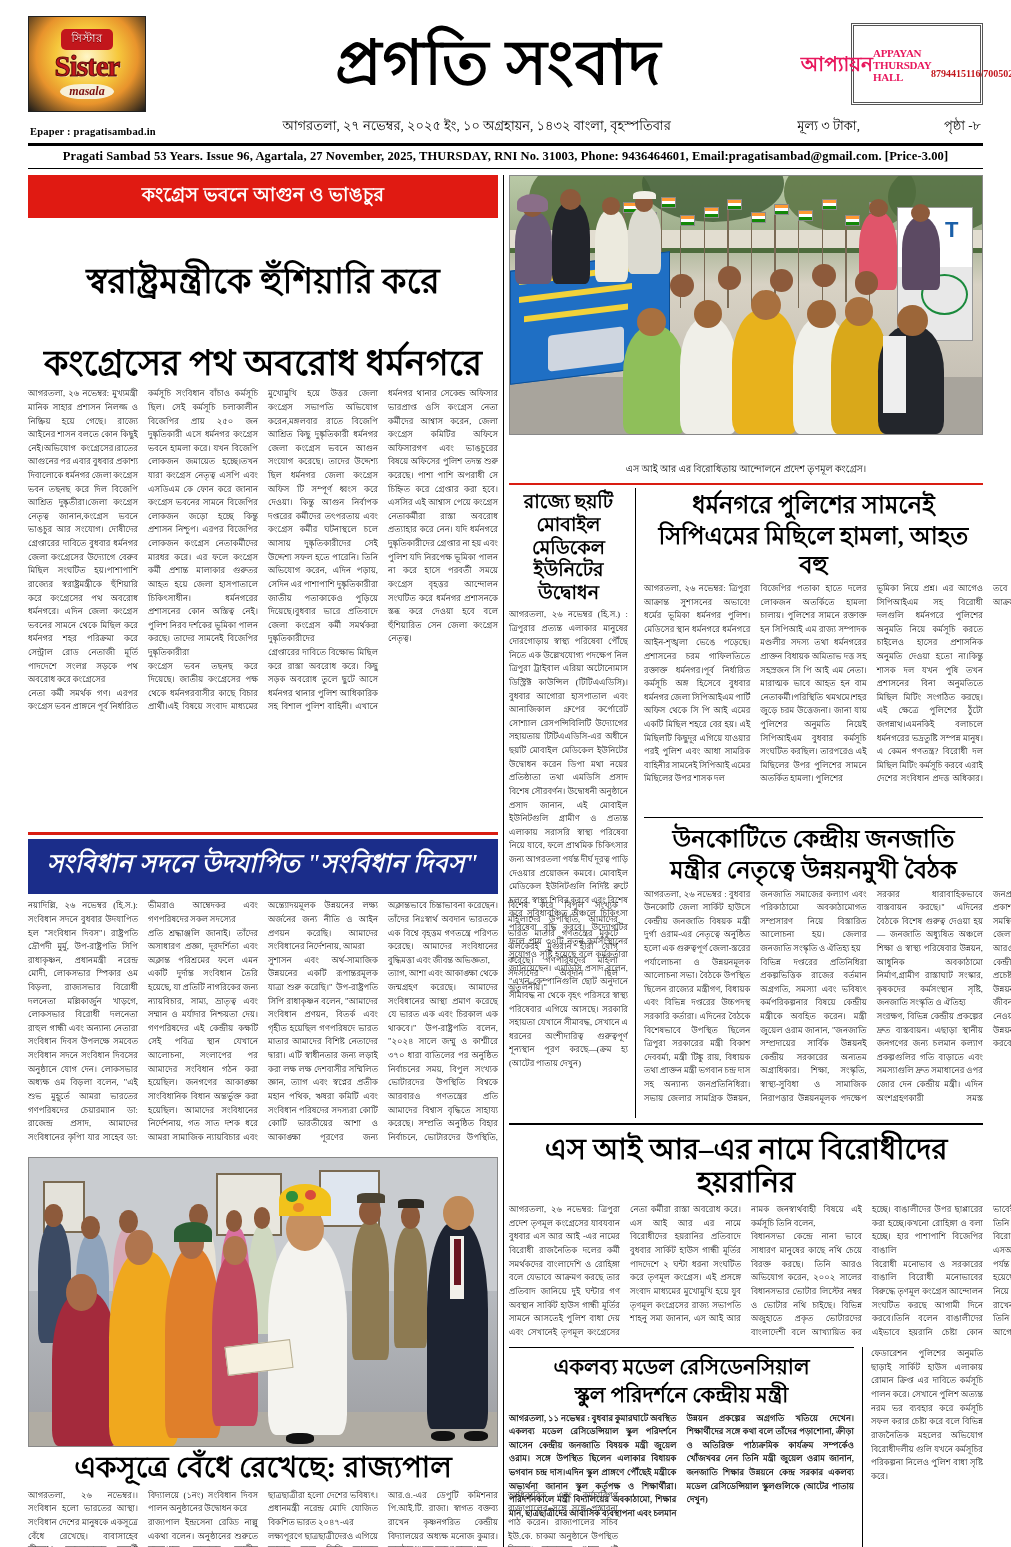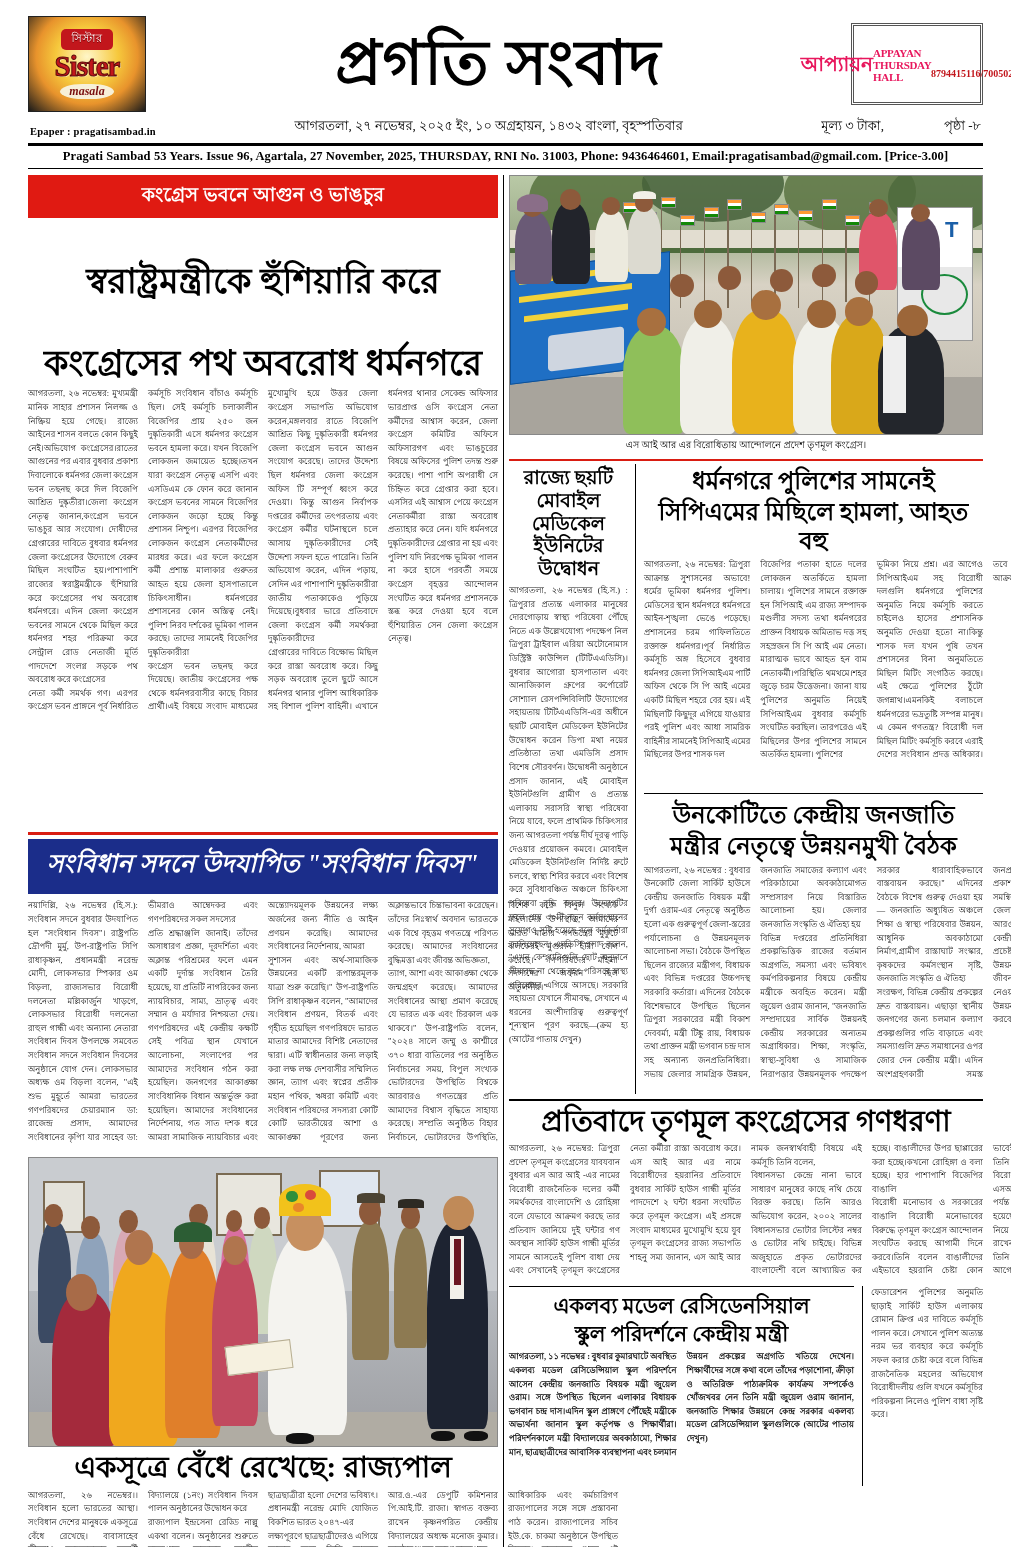--- a/index.html
+++ b/index.html
@@ -51,21 +51,21 @@
   .ad-ph { font-size: 10px; font-weight: bold; color: #c2161c; margin-top: 18px; }
 
   .subhead-row {
     display: flex; align-items: flex-end; justify-content: space-between;
     padding: 0 2px 4px 2px; font-size: 11px;
   }
   .epaper { font-weight: bold; font-size: 10.5px; letter-spacing: .2px; }
   .dateline-bn { font-size: 13px; }
   .price-bn { font-size: 13px; }
   .pages-bn { font-size: 13px; }
-  .mid-sub { display: flex; gap: 60px; align-items: flex-end; }
+  .mid-sub { display: flex; gap: 84px; align-items: flex-end; }
 
   .rule-double { border-top: 1px solid #000; border-bottom: 2px solid #000; height: 3px; margin: 2px 0 0; }
   .imprint {
     text-align: center; font-size: 12.5px; font-weight: bold; letter-spacing: .1px;
     padding: 3px 0 4px;
   }
   .rule-thin { border-top: 1.5px solid #000; }
 
   
   .content { display: flex; gap: 0; margin-top: 6px; }
@@ -92,21 +92,21 @@
   .cols { column-gap: 10px; column-rule: none; text-align: justify; }
   .c2 { column-count: 2; font-weight: bold; } .c3 { column-count: 3; } .c4 { column-count: 4; }
   .body-txt {
     font-size: 8.4px; line-height: 1.62; letter-spacing: .05px;
     color: #111; text-align: justify; hyphens: auto; word-spacing: -.4px;
   }
   .body-txt p { margin-bottom: 0; text-indent: 0; }
 
   
   .photo { border: 1px solid #888; width: 100%; position: relative; overflow: hidden; background: #9aa; }
-  .cap { text-align: center; font-size: 9.5px; padding: 3px 0 2px; }
+  .cap { text-align: center; font-size: 9.5px; padding: 3px 0 2px; margin-top: 24px; }
 
   
   .hr-red { border-top: 3px solid #d91d12; margin: 5px 0 4px; }
   .hr-red-thin { border-top: 2px solid #d91d12; margin: 4px 0 3px; }
   .hr-blk { border-top: 1px solid #000; margin: 5px 0 4px; }
   .hr-blk2 { border-top: 2px solid #000; margin: 5px 0 4px; }
   .sub-split { display: flex; }
   .sub-left { width: 126px; flex: 0 0 126px; padding-right: 7px; }
   .sub-right { flex: 1; padding-left: 8px; border-left: 1px solid #000; }
 
@@ -389,21 +389,21 @@
 
 কেন্দ্রীয় সরকারের নিরলস প্রচেষ্টায় জনজাতি সমাজের উন্নয়ন এবং সাধারণ মানুষের জীবনমানোন্নয়নে যে উদ্যোগ নেওয়া হচ্ছে—এই বৈঠক সেই উন্নয়নযাত্রাকে আরও গতিশীল করবে বলে মনে করা হচ্ছে।</p>
             </div>
           </div>
         </div>
       </div>
 
       <div class="hr-blk2"></div>
 
       <div>
-        <div class="hl-lg" style="padding-top:0">প্রতিবাদে তৃণমূল কংগ্রেসের গণধরণা</div>
+        <div class="hl-lg">এস আই আর–এর নামে বিরোধীদের হয়রানির</div>
         <div class="cols c4 body-txt" style="height:140px">
           <p>আগরতলা, ২৬ নভেম্বর: ত্রিপুরা প্রদেশ তৃণমূল কংগ্রেসের যাবযবান বুধবার এস আর আই -এর নামের বিরোধী রাজনৈতিক দলের কর্মী সমর্থকদের বাংলাদেশি ও রোহিঙ্গা বলে যেভাবে আক্রমণ করছে তার প্রতিবাদ জানিয়ে দুই ঘন্টার গণ অবস্থান সার্কিট হাউস গান্ধী মূর্তির সামনে আসতেই পুলিশ বাধা দেয় এবং সেখানেই তৃণমূল কংগ্রেসের নেতা কর্মীরা রাস্তা অবরোধ করে। এস আই আর এর নামে বিরোধীদের হয়রানির প্রতিবাদে বুধবার সার্কিট হাউস গান্ধী মূর্তির পাদদেশে ২ ঘন্টা ধরনা সংঘটিত করে তৃণমূল কংগ্রেস। এই প্রসঙ্গে সংবাদ মাধ্যমের মুখোমুখি হয়ে যুব তৃণমূল কংগ্রেসের রাজ্য সভাপতি শাহনু সম্য জানান, এস আই আর নামক জনস্বার্থবাহী বিষয়ে এই কর্মসূচি তিনি বলেন,</p>
           <p>বিধানসভা কেন্দ্রে নানা ভাবে সাধারণ মানুষের কাছে নথি চেয়ে বিরক্ত করছে। তিনি আরও অভিযোগ করেন, ২০০২ সালের বিধানসভার ভোটার লিস্টের নম্বর ও ভোটার নথি চাইছে। বিভিন্ন অজুহাতে প্রকৃত ভোটারদের বাংলাদেশী বলে আখ্যায়িত কর হচ্ছে। বাঙালীদের উপর ছাপ্পারের করা হচ্ছে।কখনো রোহিঙ্গা ও বলা হচ্ছে। হার পাশাপাশি বিজেপির বাঙালি</p>
           <p>বিরোধী মনোভাব ও সরকারের বাঙালি বিরোধী মনোভাবের বিরুদ্ধে তৃণমূল কংগ্রেস আন্দোলন সংঘটিত করছে আগামী দিনে করবে।তিনি বলেন বাঙালীদের এইভাবে হয়রানি চেষ্টা কোন ভাবেই তৃণমূল কংগ্রেস মানবে না। তিনি জানান পশ্চিমবঙ্গে বাঙালি বিরোধী মনোভাবের সেখানে এসআইআরের এর জন্য এখনো পর্যন্ত ৫৫ থেকে ৫৭ জনের মৃত্যু</p>
           <p>হয়েছে। ত্রিপুরায় এস আই আর নিয়ে আতঙ্কিত না হওয়ার আহ্বান রাখেন শাহনু সম্য। এর পাশাপাশি তিনি বলেন প্রায় ৮ থেকে ১০ দিন আগে তৃণমূল কংগ্রেস ২৬ শে নভেম্বর কর্মসূচি পালন করবে বলে পুলিশ প্রশাসনকে জানায়।ও পুলিশ প্রশাসন তৃণমূল কংগ্রেসকে কিছুই জানায়নি। উপরন্তু আজকে তৃণমূল কংগ্রেসের প্রতিবাদ কর্মসূচিকে ঘিরে নিয়ে আইনভাঙার চেষ্টা করেছে পুলিশ।
 
 তার প্রতিবাদেই তারা সার্কিট হাউস এলাকায় পথ অবরোধে বসে পড়ে। প্রাসঙ্গত, মঙ্গলবার ত্রিপা মথার ছাত্র সংগঠন ত্রিপুরার স্টুডেন্ট ফেডারেশন পুলিশের অনুমতি ছাড়াই সার্কিট হাউস এলাকায় রোমান ক্রিপ্ট এর দাবিতে কর্মসূচি পালন করে। সেখানে পুলিশ অত্যন্ত নরম ভর ব্যবহার করে কর্মসূচি সফল করার চেষ্টা করে</p>
         </div>
       </div>
 

